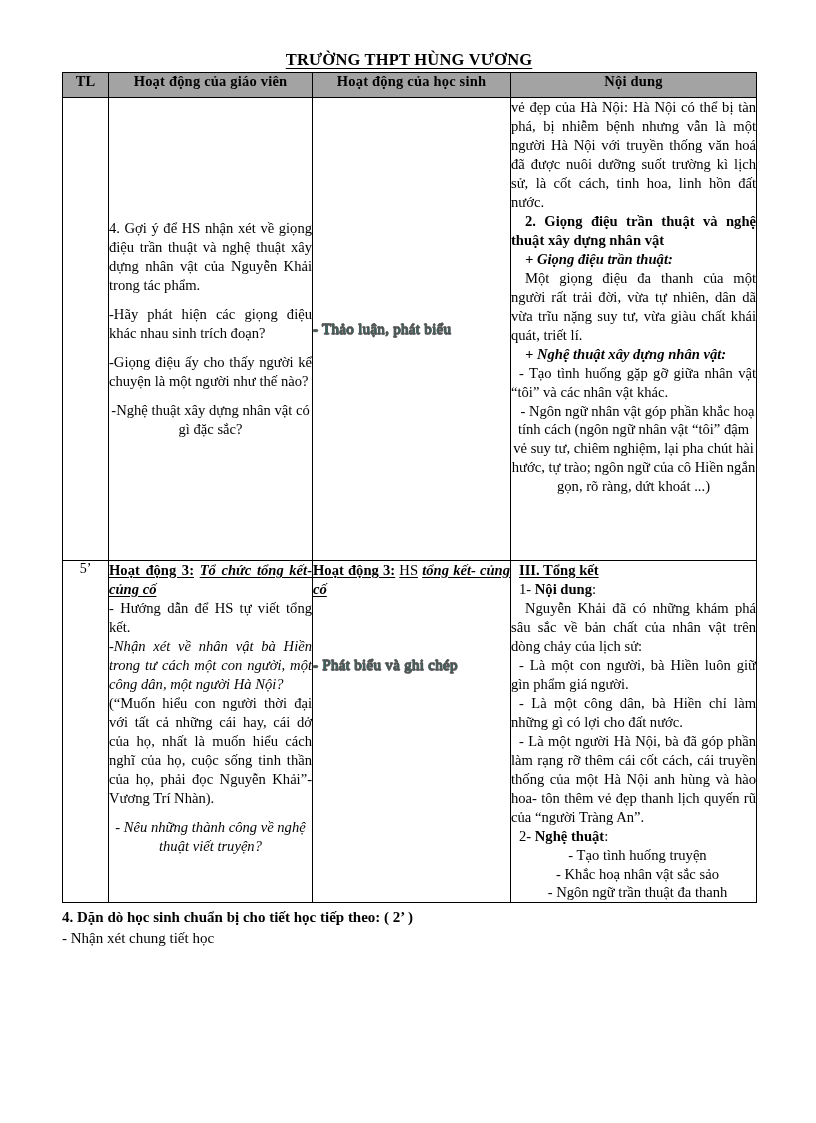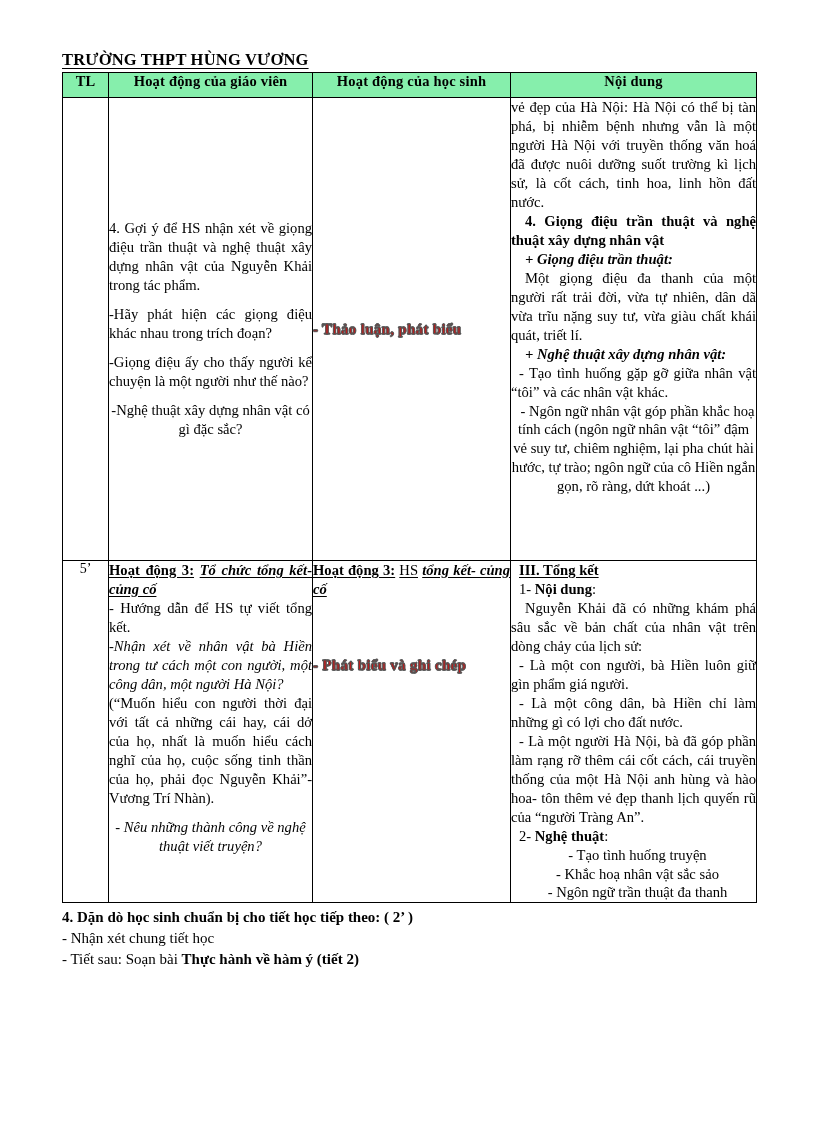--- a/index.html
+++ b/index.html
@@ -19,21 +19,21 @@
     width: 816px;
     height: 1123px;
     box-sizing: border-box;
     padding: 46px 60px 0 62px;
   }
 
   
   .runhead {
     display: flex;
     align-items: flex-end;
-    justify-content: space-between;
+    justify-content: center;
     height: 24px;
     margin-bottom: 2px;
     gap: 44px;
   }
   .runhead-left {
     font-size: 16.5px;
     font-weight: bold;
     letter-spacing: .2px;
     text-decoration: underline;
     text-underline-offset: 2.5px;
@@ -60,21 +60,21 @@
     border: 1.2px solid #000;
     vertical-align: top;
     padding: 0;
   }
   .col-tl    { width: 46px; }
   .col-gv    { width: 204px; }
   .col-hs    { width: 198px; }
   .col-nd    { width: 246px; }
 
   thead th {
-    background: #86efac;
+    background: #a3a3a3;
     text-align: center;
     font-weight: bold;
     font-size: 14.5px;
     height: 24px;
     vertical-align: middle;
     letter-spacing: .2px;
     margin-top: 32px;
   }
 
   td.cell { padding: 3px 5px 4px 6px; }
@@ -111,22 +111,22 @@
   .vcenter-mid {
     display: flex;
     flex-direction: column;
     justify-content: center;
     min-height: 462px;
   }
 
   
   .outline-note {
     font-size: 15px;
-    font-weight: bold;
-    color: #b91c1c;
+    font-weight: normal;
+    color: #0f766e;
     -webkit-text-stroke: 0.8px #555555;
     text-shadow:
        0.7px 0 0 #6b6b6b, -0.7px 0 0 #6b6b6b,
        0 0.7px 0 #6b6b6b, 0 -0.7px 0 #6b6b6b;
     letter-spacing: .3px;
     white-space: nowrap;
   }
 
   
   .footer { margin-top: 4px; }
@@ -161,35 +161,35 @@
       </tr>
     </thead>
     <tbody>
 
       <tr>
         <td class="cell cell-tl"></td>
 
         <td class="cell">
           <div class="vcenter-wrap">
             <p>4. Gợi ý để HS nhận xét về giọng điệu trần thuật và nghệ thuật xây dựng nhân vật của Nguyễn Khải trong tác phẩm.</p>
-            <p>-Hãy phát hiện các giọng điệu khác nhau trong trích đoạn?</p>
+            <p>-Hãy phát hiện các giọng điệu khác nhau sinh trích đoạn?</p>
             <p>-Giọng điệu ấy cho thấy người kể chuyện là một người như thế nào?</p>
             <p class="last">-Nghệ thuật xây dựng nhân vật có gì đặc sắc?</p>
           </div>
         </td>
 
         <td class="cell">
           <div class="vcenter-mid">
             <div class="outline-note">- Thảo luận, phát biểu</div>
           </div>
         </td>
 
         <td class="cell">
           <p>vẻ đẹp của Hà Nội: Hà Nội có thể bị tàn phá, bị nhiễm bệnh nhưng vẫn là một người Hà Nội với truyền thống văn hoá đã được nuôi dưỡng suốt trường kì lịch sử, là cốt cách, tinh hoa, linh hồn đất nước.</p>
-          <p class="b ind">4. Giọng điệu trần thuật và nghệ thuật xây dựng nhân vật</p>
+          <p class="b ind">2. Giọng điệu trần thuật và nghệ thuật xây dựng nhân vật</p>
           <p class="bi ind">+ Giọng điệu trần thuật:</p>
           <p class="ind">Một giọng điệu đa thanh của một người rất trải đời, vừa tự nhiên, dân dã vừa trĩu nặng suy tư, vừa giàu chất khái quát, triết lí.</p>
           <p class="bi ind">+ Nghệ thuật xây dựng nhân vật:</p>
           <p class="ind-sm">- Tạo tình huống gặp gỡ giữa nhân vật “tôi” và các nhân vật khác.</p>
           <p class="ind-sm last">- Ngôn ngữ nhân vật góp phần khắc hoạ tính cách (ngôn ngữ nhân vật “tôi” đậm vẻ suy tư, chiêm nghiệm, lại pha chút hài hước, tự trào; ngôn ngữ của cô Hiền ngắn gọn, rõ ràng, dứt khoát ...)</p>
         </td>
       </tr>
 
       <tr>
         <td class="cell cell-tl">5’</td>
@@ -222,16 +222,15 @@
           <p class="ind-sm last">- Ngôn ngữ trần thuật đa thanh</p>
         </td>
       </tr>
 
     </tbody>
   </table>
 
   <div class="footer">
     <p class="b">4. Dặn dò học sinh chuẩn bị cho tiết học tiếp theo: ( 2’ )</p>
     <p>- Nhận xét chung tiết học</p>
-    <p><span>- Tiết sau:  Soạn bài </span><span class="b">Thực hành về hàm ý (tiết 2)</span></p>
   </div>
 
 </div>
 
 </body></html>

